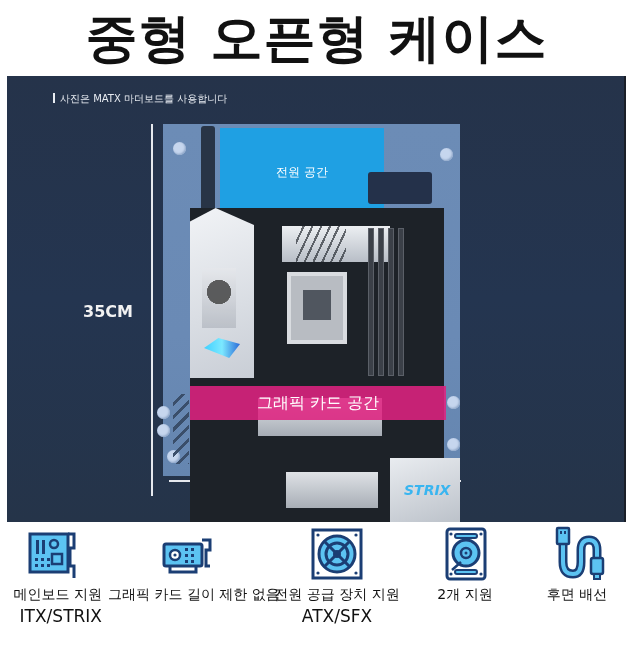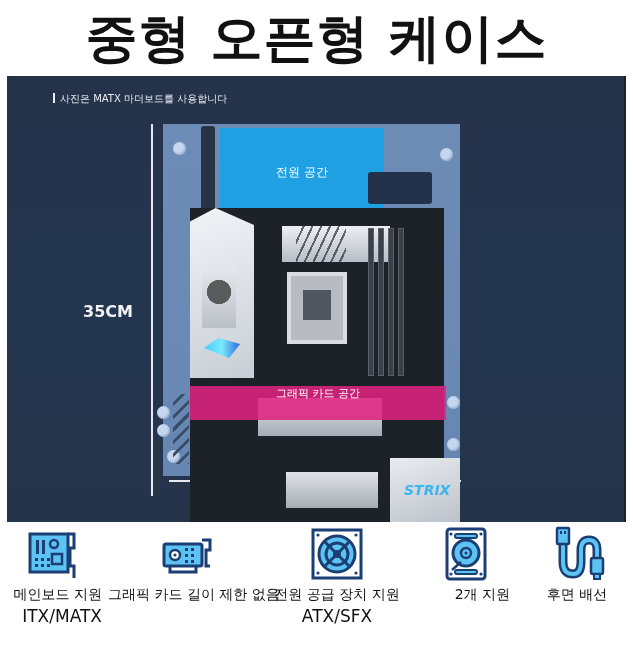--- a/index.html
+++ b/index.html
@@ -90,22 +90,22 @@
     position: absolute; left: 200px; top: 250px; width: 70px; height: 64px;
     background: linear-gradient(160deg, #e9ecf0, #bcc2ca);
   }
   .strix-text { position:absolute; left: 14px; top: 24px; color: #39b5f0; font-weight: bold; font-style: italic; font-size: 14px; }
   .io-sink {
     position: absolute; left: 96px; top: 264px; width: 92px; height: 36px;
     background: linear-gradient(180deg, #dfe2e6, #a8aeb6);
   }
   .gpu-zone {
     position: absolute; left: 27px; top: 262px; width: 256px; height: 34px;
-    background: rgba(222, 34, 128, 0.88); display: flex; align-items: flex-start; justify-content: center;
-    color: #fff; font-size: 11px;
+    background: rgba(222, 34, 128, 0.88); display: flex; align-items: center; justify-content: center;
+    color: #fff; font-size: 16px;
   }
   .side-rail {
     position: absolute; left: 10px; top: 270px; width: 16px; height: 70px;
     background: repeating-linear-gradient(135deg, transparent 0 6px, #3a4e6a 6px 9px);
   }
 
   .features {
     position: absolute; left: 0; top: 526px; width: 633px; height: 131px;
   }
   .feature { position: absolute; top: 0; text-align: center; }
@@ -179,21 +179,21 @@
       <g fill="#1b3e74">
           <rect x="13" y="32" width="3" height="3"></rect>
           <rect x="19" y="32" width="3" height="3"></rect>
           <rect x="25" y="32" width="3" height="3"></rect>
           <rect x="13" y="38" width="3" height="3"></rect>
           <rect x="19" y="38" width="3" height="3"></rect>
           <rect x="25" y="38" width="3" height="3"></rect>
         </g>
     </svg>
     <span class="label">메인보드 지원</span>
-    <span class="sub">ITX/MATX</span>
+    <span class="sub">ITX/STRIX</span>
   </div>
 
   <div class="feature" style="left:108px;width:160px;">
     <svg class="icon" width="60" height="56" viewBox="0 0 60 56">
       <rect x="6" y="18" width="38" height="22" rx="2" fill="#5cc3f2" stroke="#1b3e74" stroke-width="3"></rect>
       <path d="M44 14 H52 V24 H48 V40 H52" fill="none" stroke="#1b3e74" stroke-width="3"></path>
       <circle cx="17" cy="29" r="5" fill="#fff" stroke="#1b3e74" stroke-width="2.5"></circle>
       <circle cx="17" cy="29" r="1.6" fill="#1b3e74"></circle>
       <g fill="#1b3e74">
           <rect x="27" y="22" width="3" height="3"></rect>
@@ -220,21 +220,21 @@
           <circle cx="11" cy="9" r="1.6"></circle>
           <circle cx="49" cy="9" r="1.6"></circle>
           <circle cx="11" cy="47" r="1.6"></circle>
           <circle cx="49" cy="47" r="1.6"></circle>
         </g>
     </svg>
     <span class="label">전원 공급 장치 지원</span>
     <span class="sub">ATX/SFX</span>
   </div>
 
-  <div class="feature" style="left:420px;width:90px;text-align:right;">
+  <div class="feature" style="left:420px;width:90px;">
     <svg class="icon" width="60" height="56" viewBox="0 0 60 56">
       <rect x="12" y="3" width="38" height="50" rx="3" fill="#fff" stroke="#1b3e74" stroke-width="3"></rect>
       <rect x="20" y="8" width="22" height="4" rx="2" fill="#5cc3f2" stroke="#1b3e74" stroke-width="2"></rect>
       <rect x="20" y="44" width="22" height="4" rx="2" fill="#5cc3f2" stroke="#1b3e74" stroke-width="2"></rect>
       <circle cx="31" cy="27" r="13" fill="#5cc3f2" stroke="#1b3e74" stroke-width="3"></circle>
       <circle cx="31" cy="27" r="5" fill="#5cc3f2" stroke="#1b3e74" stroke-width="2.5"></circle>
       <circle cx="31" cy="27" r="1.5" fill="#1b3e74"></circle>
       <path d="M17 44 L26 36" stroke="#1b3e74" stroke-width="2.5"></path>
       <g fill="#1b3e74">
           <circle cx="16" cy="8" r="1.6"></circle>

